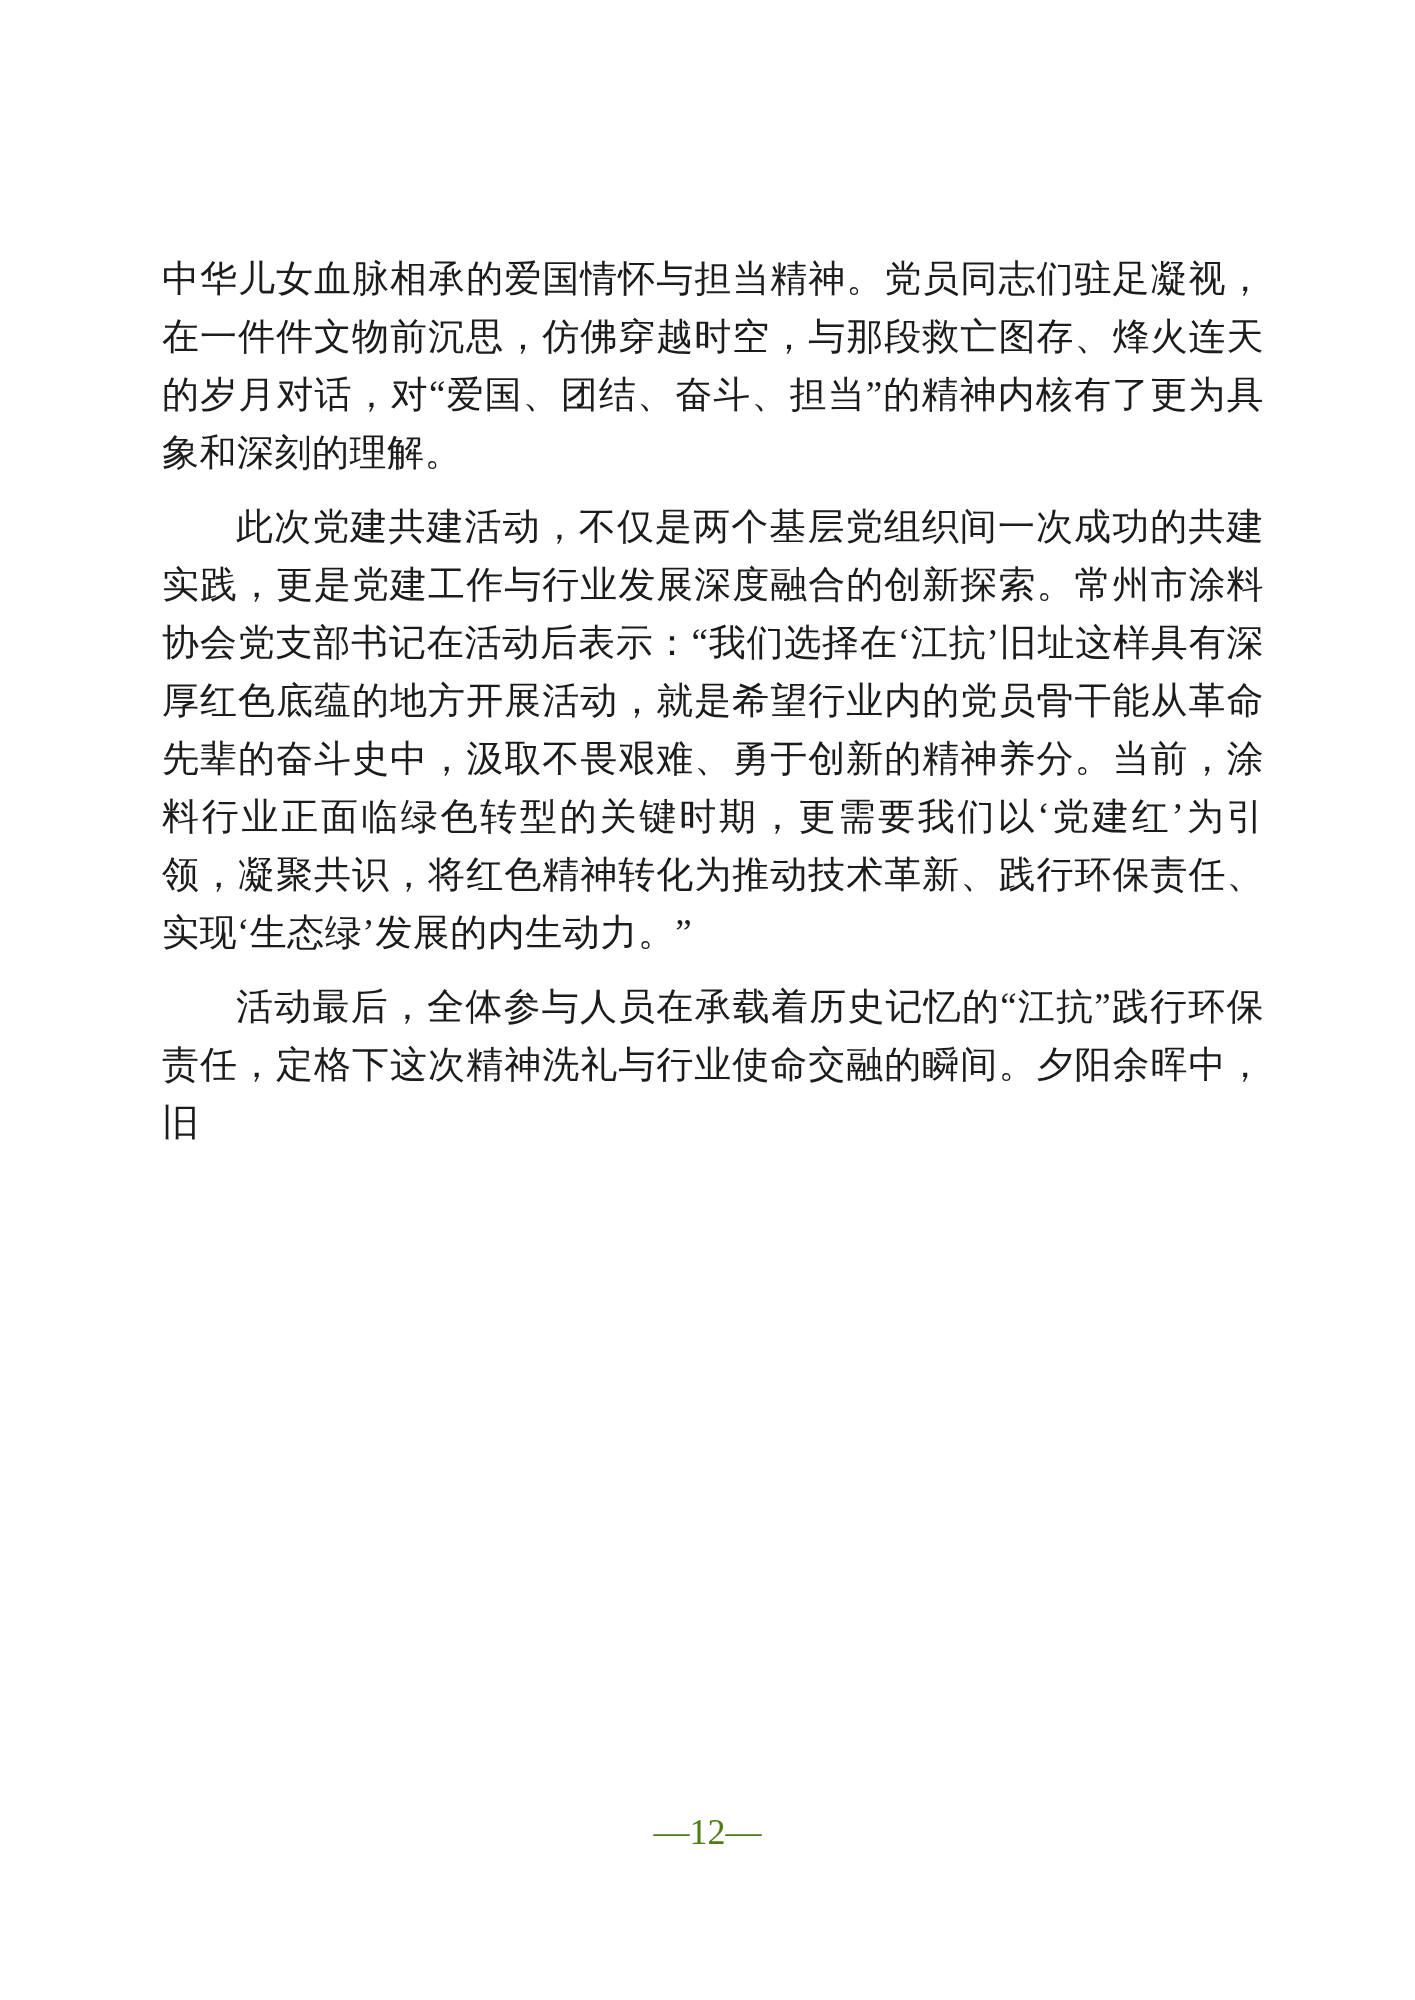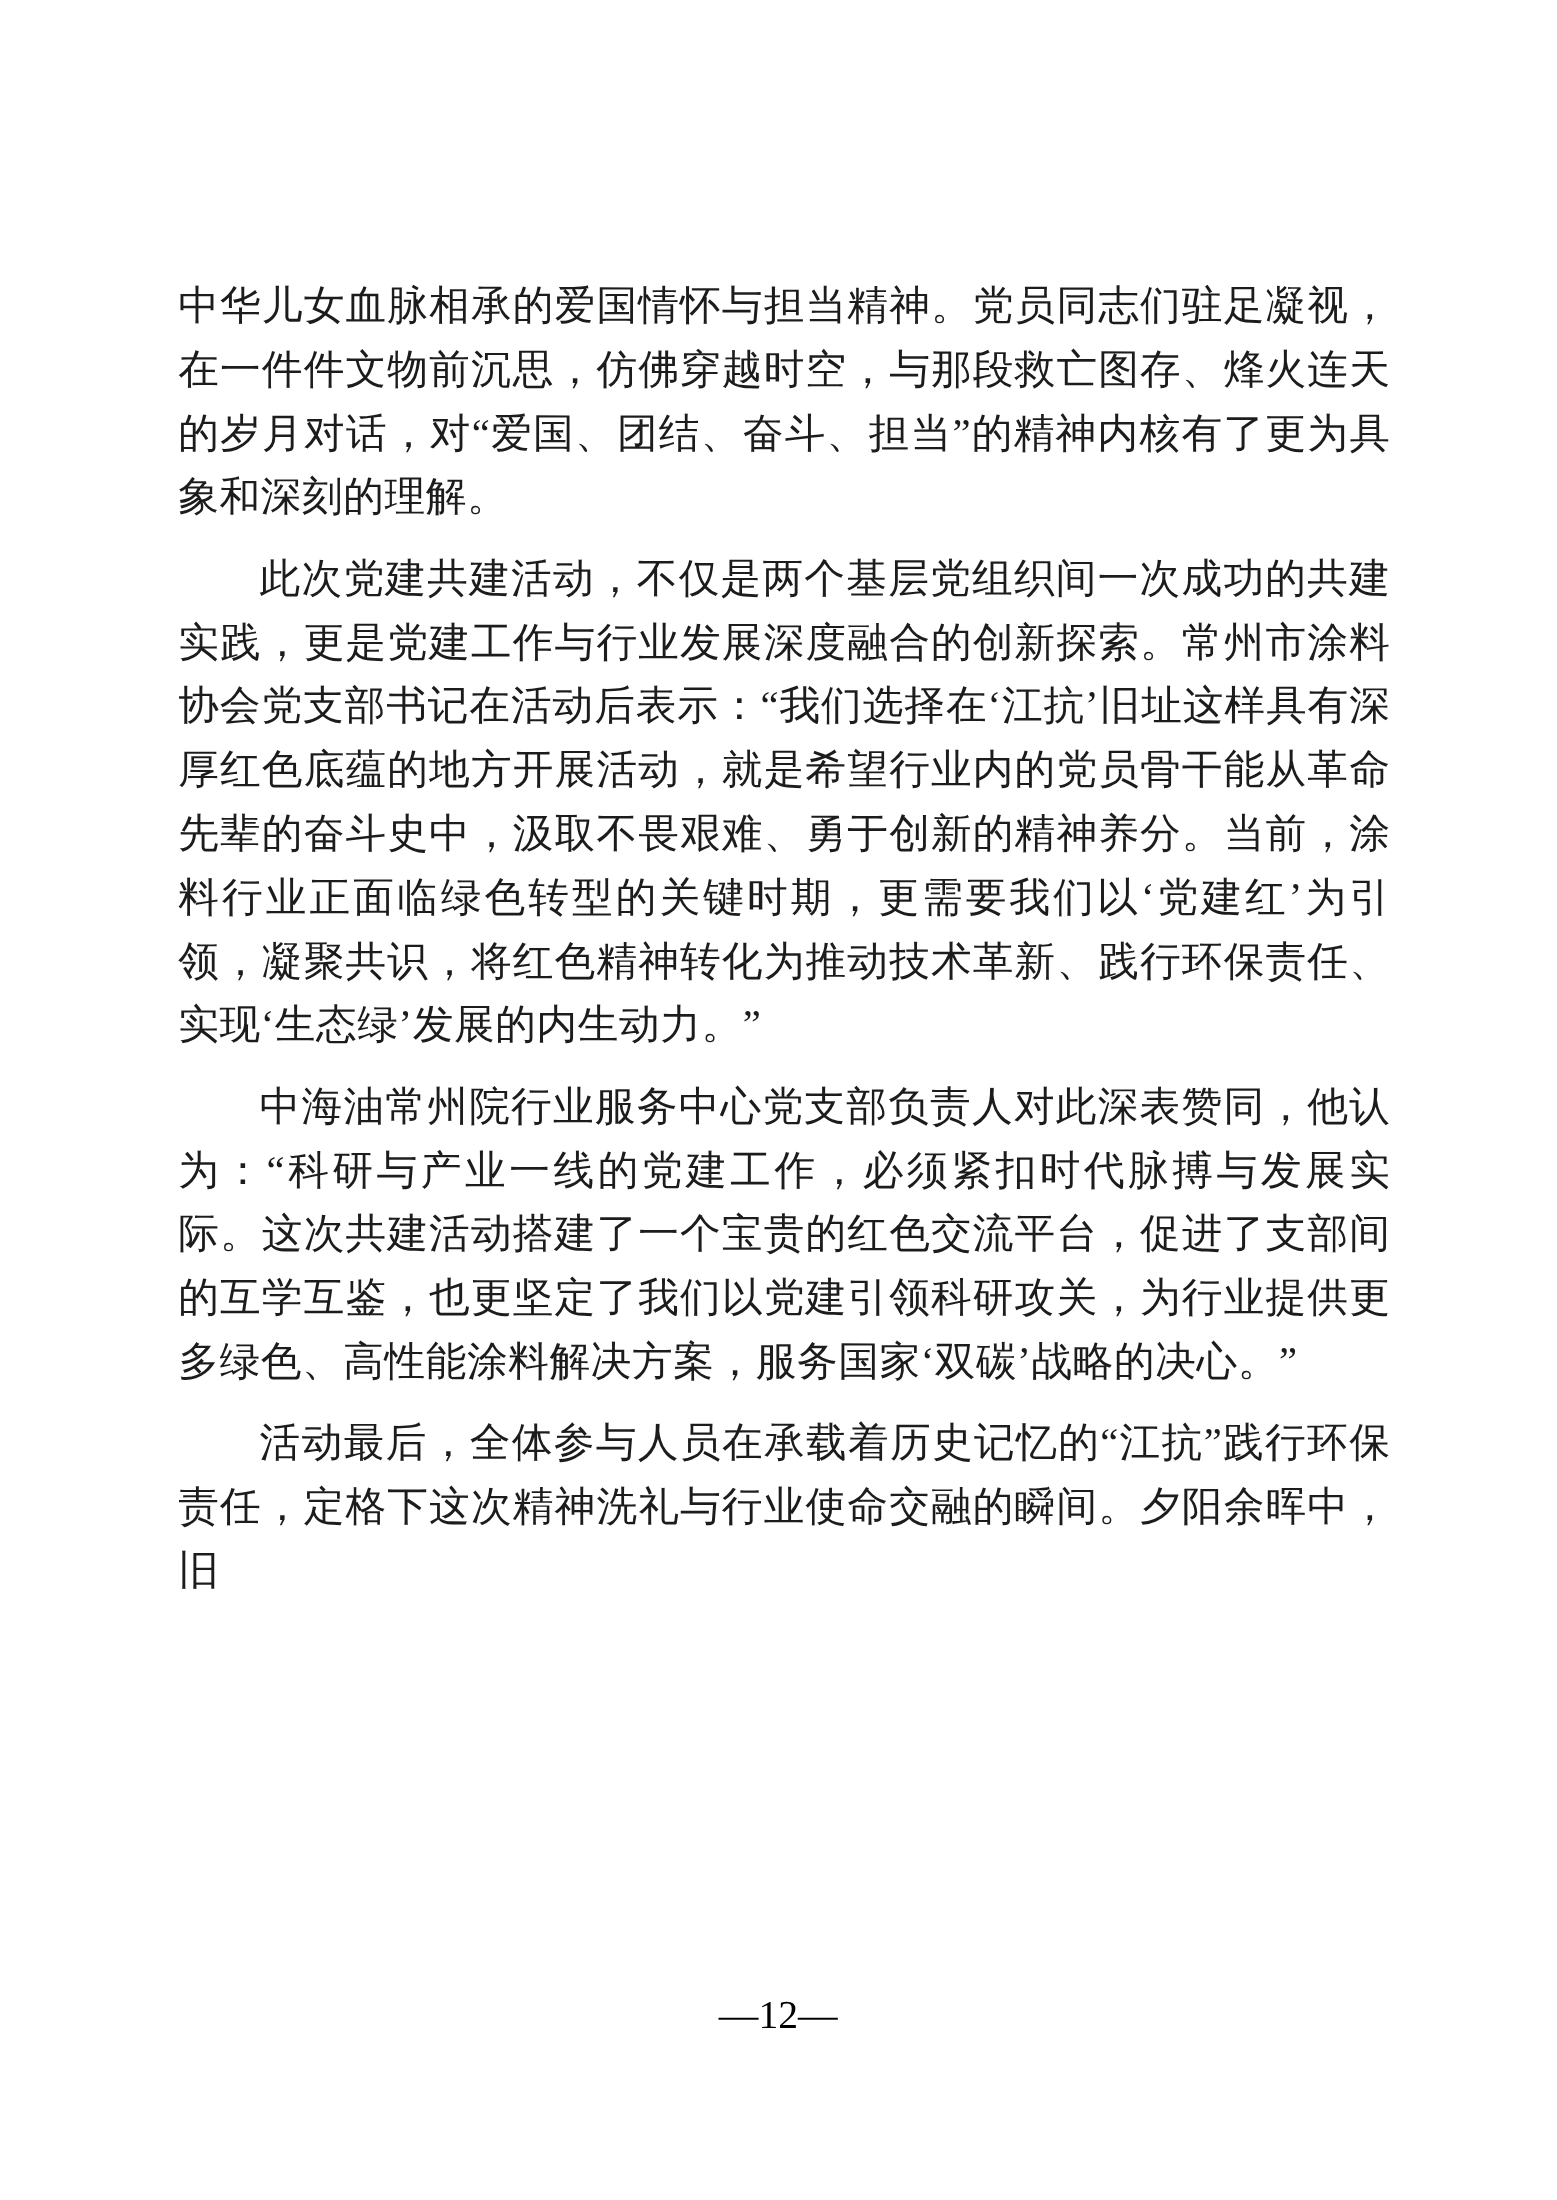--- a/index.html
+++ b/index.html
@@ -39,30 +39,29 @@
     text-indent: 2em;
   }
   .page-footer {
     position: absolute;
     top: 1810px;
     left: 0;
     width: 1415px;
     text-align: center;
     font-size: 36px;
     line-height: 44px;
-    color: #000000;
+    color: #4d7c0f;
   }
 </style>
 </head>
 <body>
 
 <div class="page">
 
   <div class="content">
     <p class="para">中华儿女血脉相承的爱国情怀与担当精神。党员同志们驻足凝视，在一件件文物前沉思，仿佛穿越时空，与那段救亡图存、烽火连天的岁月对话，对“爱国、团结、奋斗、担当”的精神内核有了更为具象和深刻的理解。</p>
     <p class="para indent">此次党建共建活动，不仅是两个基层党组织间一次成功的共建实践，更是党建工作与行业发展深度融合的创新探索。常州市涂料协会党支部书记在活动后表示：“我们选择在‘江抗’旧址这样具有深厚红色底蕴的地方开展活动，就是希望行业内的党员骨干能从革命先辈的奋斗史中，汲取不畏艰难、勇于创新的精神养分。当前，涂料行业正面临绿色转型的关键时期，更需要我们以‘党建红’为引领，凝聚共识，将红色精神转化为推动技术革新、践行环保责任、实现‘生态绿’发展的内生动力。”</p>
-    <p class="para indent">中海油常州院行业服务中心党支部负责人对此深表赞同，他认为：“科研与产业一线的党建工作，必须紧扣时代脉搏与发展实际。这次共建活动搭建了一个宝贵的红色交流平台，促进了支部间的互学互鉴，也更坚定了我们以党建引领科研攻关，为行业提供更多绿色、高性能涂料解决方案，服务国家‘双碳’战略的决心。”</p>
     <p class="para indent">活动最后，全体参与人员在承载着历史记忆的“江抗”践行环保责任，定格下这次精神洗礼与行业使命交融的瞬间。夕阳余晖中，旧</p>
   </div>
 
   <div class="page-footer">—12—</div>
 
 </div>
 
 </body></html>

